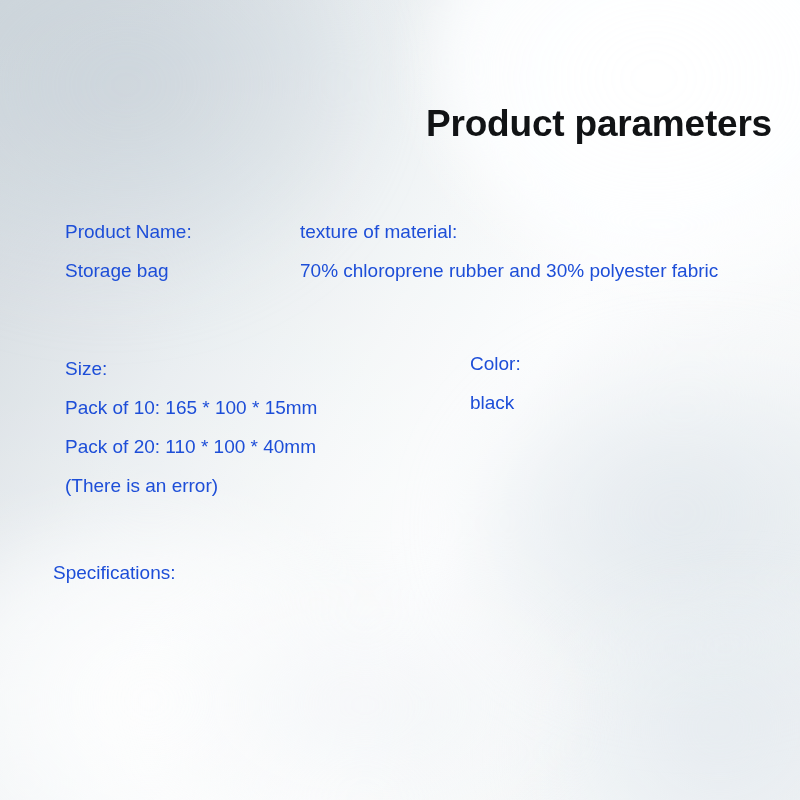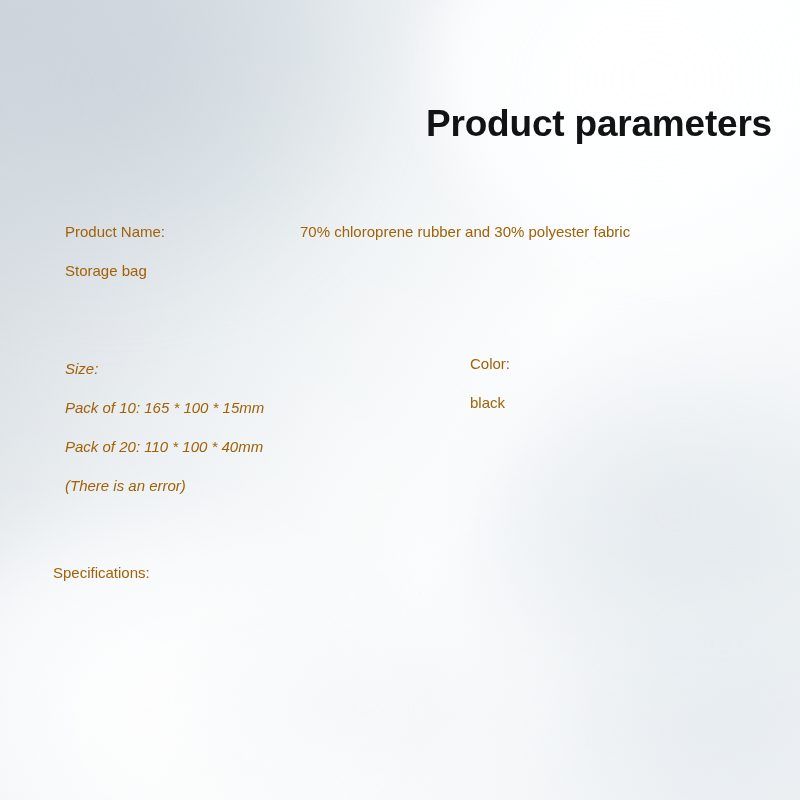--- a/index.html
+++ b/index.html
@@ -129,33 +129,33 @@
     font-size: 37px;
     font-weight: bold;
     letter-spacing: -0.2px;
     color: #111315;
     line-height: 1.1;
     white-space: nowrap;
   }
 
   .field {
     position: absolute;
-    color: #a16207;
-    font-size: 15px;
+    color: #1d4ed8;
+    font-size: 19px;
     line-height: 39px;
     white-space: nowrap;
   }
   .field .line {
     display: block;
   }
 
   
   #field-product-name { left: 65px;  top: 212px; }
   #field-material     { left: 300px; top: 212px; }
-  #field-size         { left: 65px;  top: 349px; font-style: italic; }
+  #field-size         { left: 65px;  top: 349px; }
   #field-color        { left: 470px; top: 344px; }
   #field-specs        { left: 53px;  top: 553px; }
 </style>
 </head>
 <body>
 
 <div id="page">
 
   <div id="bg-base"></div>
   <div id="bg-blob-topleft"></div>
@@ -169,20 +169,21 @@
   <div id="content">
 
     <div class="title">Product parameters</div>
 
     <div class="field" id="field-product-name">
       <span class="line">Product Name:</span>
       <span class="line">Storage bag</span>
     </div>
 
     <div class="field" id="field-material">
+      <span class="line">texture of material:</span>
       <span class="line">70% chloroprene rubber and 30% polyester fabric</span>
     </div>
 
     <div class="field" id="field-size">
       <span class="line">Size:</span>
       <span class="line">Pack of 10: 165 * 100 * 15mm</span>
       <span class="line">Pack of 20: 110 * 100 * 40mm</span>
       <span class="line">(There is an error)</span>
     </div>
 

